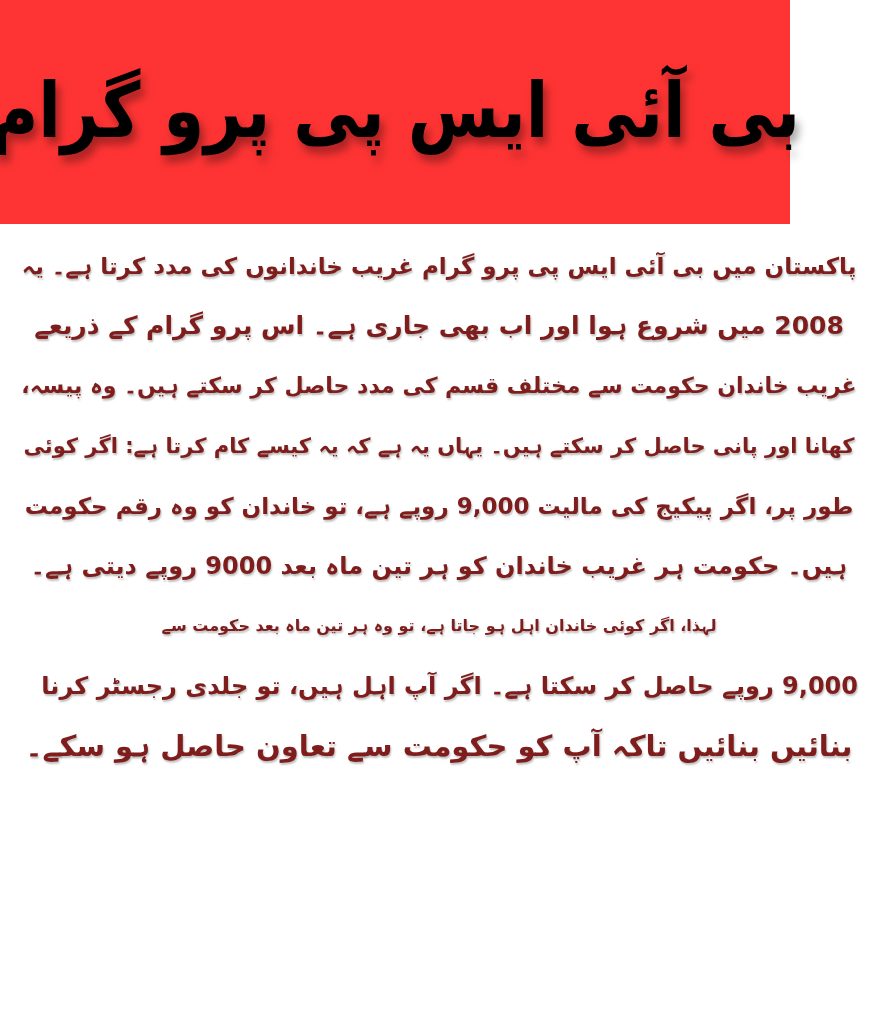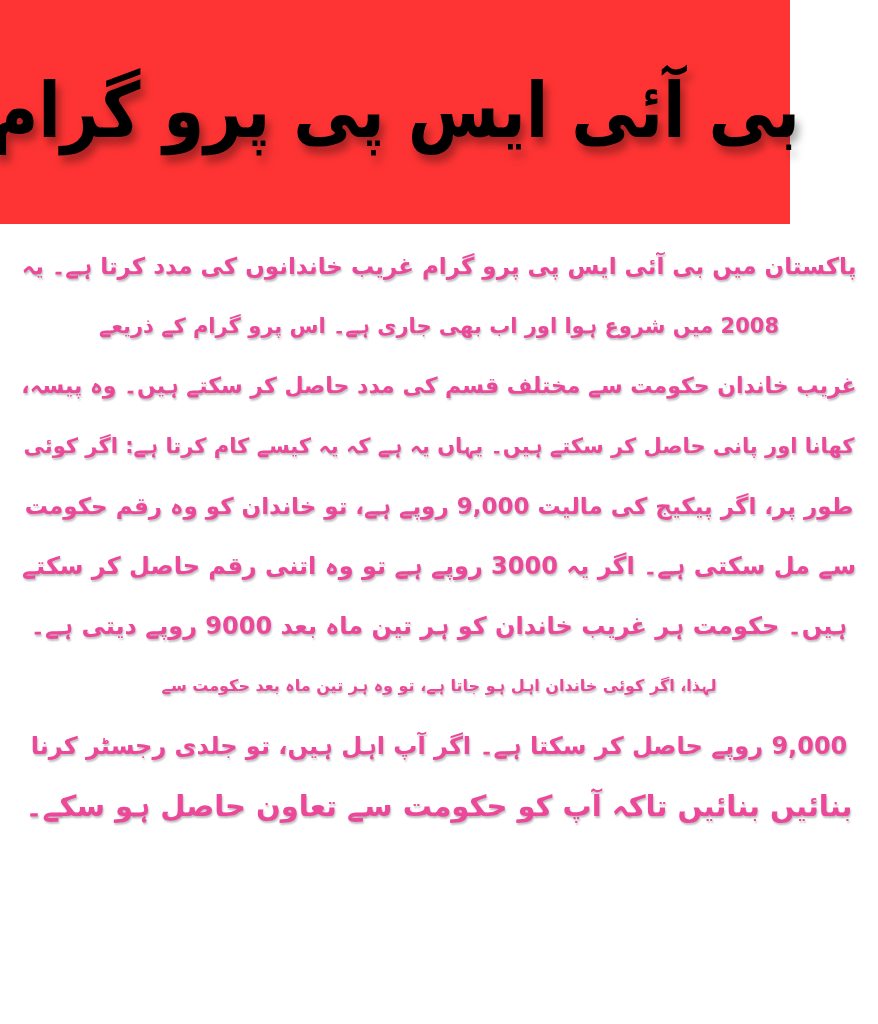--- a/index.html
+++ b/index.html
@@ -40,43 +40,42 @@
     position: absolute;
     left: 20px;
     top: 236px;
     width: 838px;
     direction: rtl;
   }
   .line {
     display: block;
     direction: rtl;
     text-align: center;
-    color: #ec4899;
+    color: #7f1d1d;
     font-family: "DejaVu Sans", sans-serif;
     font-weight: bold;
     font-size: 33px;
     height: 60px;
     line-height: 60px;
     white-space: nowrap;
     overflow: visible;
     text-shadow: 1px 2px 2px rgba(0,0,0,0.25);
   }
   .line.last { text-align: center; }
 </style>
 </head>
 <body>
 
 <div class="banner">
   <div class="banner-title" style="font-size: 66px;">بی آئی ایس پی پرو گرام</div>
 </div>
 
 <div class="article">
   <span class="line" style="font-size: 23px;">پاکستان میں بی آئی ایس پی پرو گرام غریب خاندانوں کی مدد کرتا ہے۔ یہ</span>
-  <span class="line" style="font-size: 21px;">2008 میں شروع ہوا اور اب بھی جاری ہے۔ اس پرو گرام کے ذریعے</span>
+  <span class="line" style="font-size: 25px;">2008 میں شروع ہوا اور اب بھی جاری ہے۔ اس پرو گرام کے ذریعے</span>
   <span class="line" style="font-size: 22px;">غریب خاندان حکومت سے مختلف قسم کی مدد حاصل کر سکتے ہیں۔ وہ پیسہ،</span>
   <span class="line" style="font-size: 21px;">کھانا اور پانی حاصل کر سکتے ہیں۔ یہاں یہ ہے کہ یہ کیسے کام کرتا ہے: اگر کوئی</span>
   <span class="line" style="font-size: 23px;">طور پر، اگر پیکیج کی مالیت 9,000 روپے ہے، تو خاندان کو وہ رقم حکومت</span>
-  <span class="line" style="font-size: 24px;">سے مل سکتی ہے۔ اگر یہ 3000 روپے ہے تو وہ اتنی رقم حاصل کر سکتے</span>
   <span class="line" style="font-size: 24px;">ہیں۔ حکومت ہر غریب خاندان کو ہر تین ماہ بعد 9000 روپے دیتی ہے۔</span>
   <span class="line" style="font-size: 16px;">لہذا، اگر کوئی خاندان اہل ہو جاتا ہے، تو وہ ہر تین ماہ بعد حکومت سے</span>
-  <span class="line" style="font-size: 24px;">9,000 روپے حاصل کر سکتا ہے۔ اگر آپ اہل ہیں، تو جلدی رجسٹر کرنا</span>
+  <span class="line" style="font-size: 24px; text-align: right;">9,000 روپے حاصل کر سکتا ہے۔ اگر آپ اہل ہیں، تو جلدی رجسٹر کرنا</span>
   <span class="line last" style="font-size: 29px;">بنائیں بنائیں تاکہ آپ کو حکومت سے تعاون حاصل ہو سکے۔</span>
 </div>
 
 </body></html>

